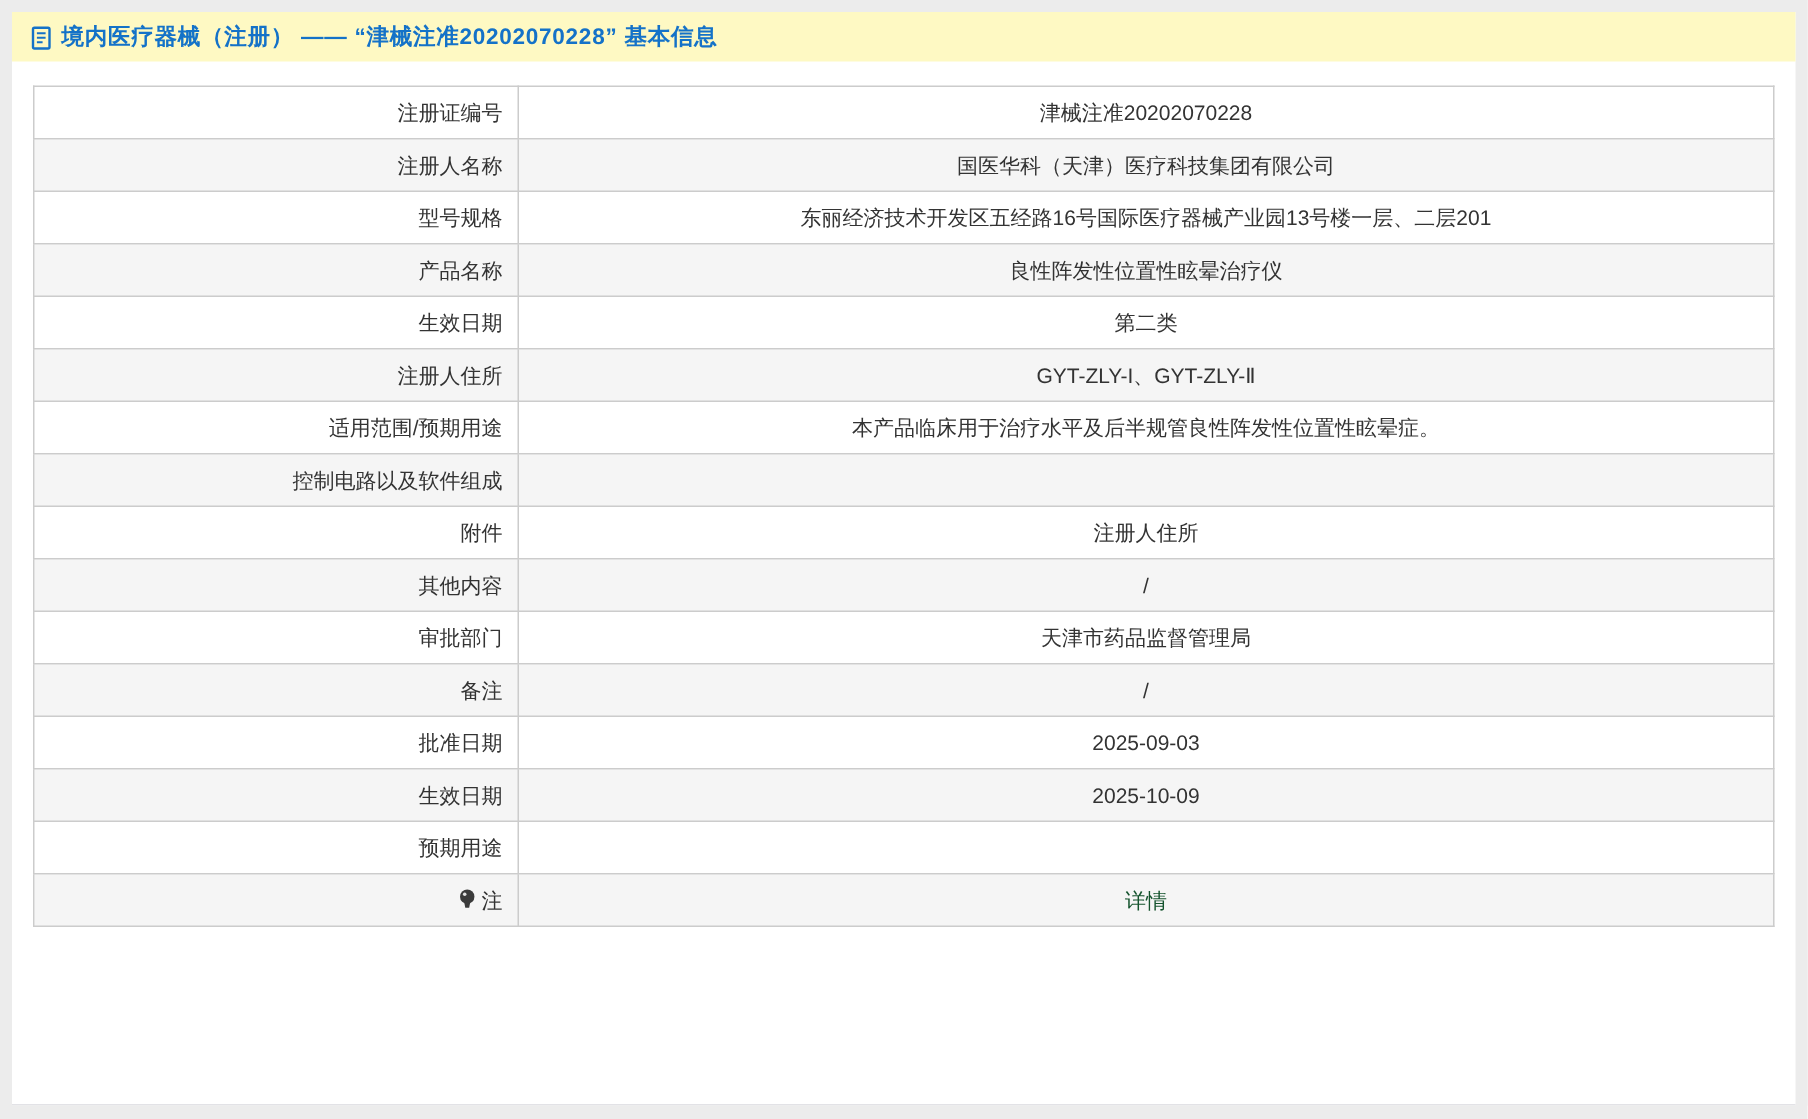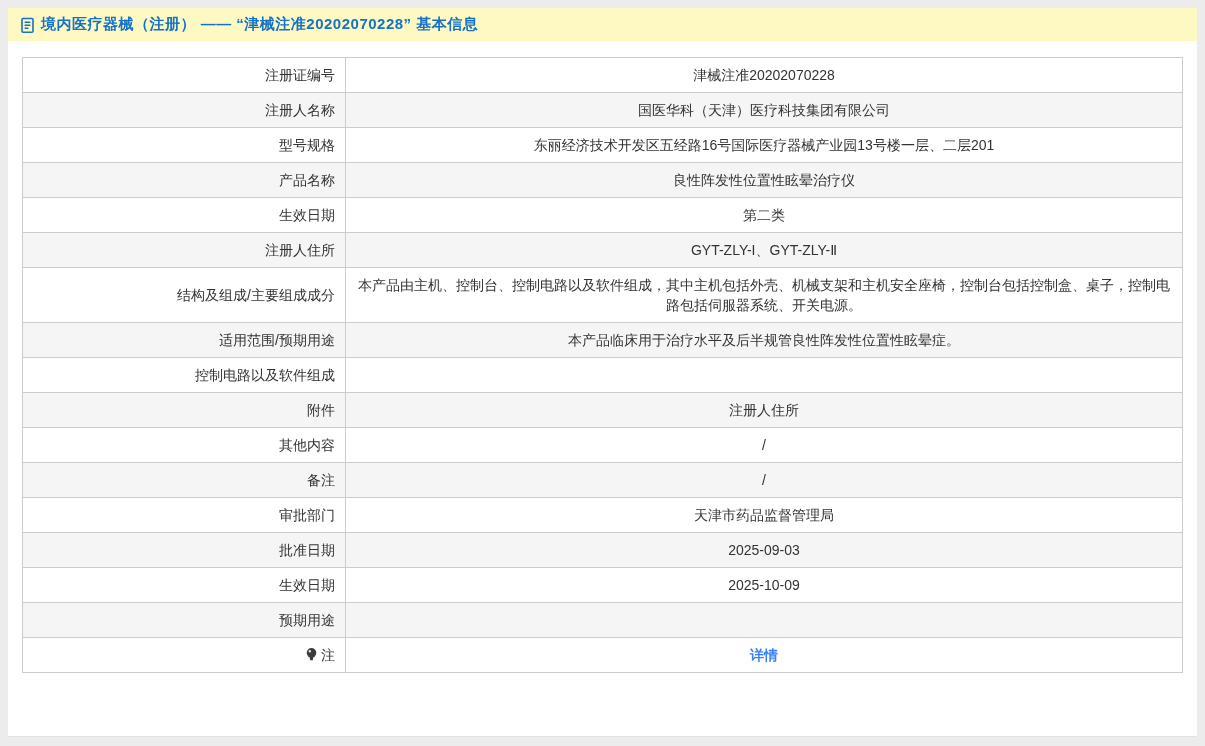--- a/index.html
+++ b/index.html
@@ -57,24 +57,23 @@
     padding-right: 12px;
     box-sizing: border-box;
   }
   td.value-cell {
     text-align: center;
   }
   table.info-table tr:nth-child(even) {
     background: #f5f5f5;
   }
   a.link {
-    color: #3b82f6;
+    color: #14532d;
     text-decoration: none;
     cursor: pointer;
-    font-weight: bold;
   }
   .bulb {
     display: inline-flex;
     margin-right: 3px;
     position: relative;
     top: 2px;
   }
 </style>
 </head>
 <body>
@@ -111,46 +110,42 @@
         </tr>
         <tr>
           <td class="label-cell"><span>生效日期</span></td>
           <td class="value-cell"><span>第二类</span></td>
         </tr>
         <tr>
           <td class="label-cell"><span>注册人住所</span></td>
           <td class="value-cell"><span>GYT-ZLY-I、GYT-ZLY-Ⅱ</span></td>
         </tr>
         <tr>
-          <td class="label-cell"><span>结构及组成/主要组成成分</span></td>
-          <td class="value-cell"><span>本产品由主机、控制台、控制电路以及软件组成，其中主机包括外壳、机械支架和主机安全座椅，控制台包括控制盒、桌子，控制电路包括伺服器系统、开关电源。</span></td>
-        </tr>
-        <tr>
           <td class="label-cell"><span>适用范围/预期用途</span></td>
           <td class="value-cell"><span>本产品临床用于治疗水平及后半规管良性阵发性位置性眩晕症。</span></td>
         </tr>
         <tr>
           <td class="label-cell"><span>控制电路以及软件组成</span></td>
           <td class="value-cell"><span></span></td>
         </tr>
         <tr>
           <td class="label-cell"><span>附件</span></td>
           <td class="value-cell"><span>注册人住所</span></td>
         </tr>
         <tr>
           <td class="label-cell"><span>其他内容</span></td>
           <td class="value-cell"><span>/</span></td>
         </tr>
         <tr>
+          <td class="label-cell"><span>审批部门</span></td>
+          <td class="value-cell"><span>天津市药品监督管理局</span></td>
+        </tr>
+        <tr>
           <td class="label-cell"><span>备注</span></td>
           <td class="value-cell"><span>/</span></td>
-        </tr>
-        <tr>
-          <td class="label-cell"><span>审批部门</span></td>
-          <td class="value-cell"><span>天津市药品监督管理局</span></td>
         </tr>
         <tr>
           <td class="label-cell"><span>批准日期</span></td>
           <td class="value-cell"><span>2025-09-03</span></td>
         </tr>
         <tr>
           <td class="label-cell"><span>生效日期</span></td>
           <td class="value-cell"><span>2025-10-09</span></td>
         </tr>
         <tr>

